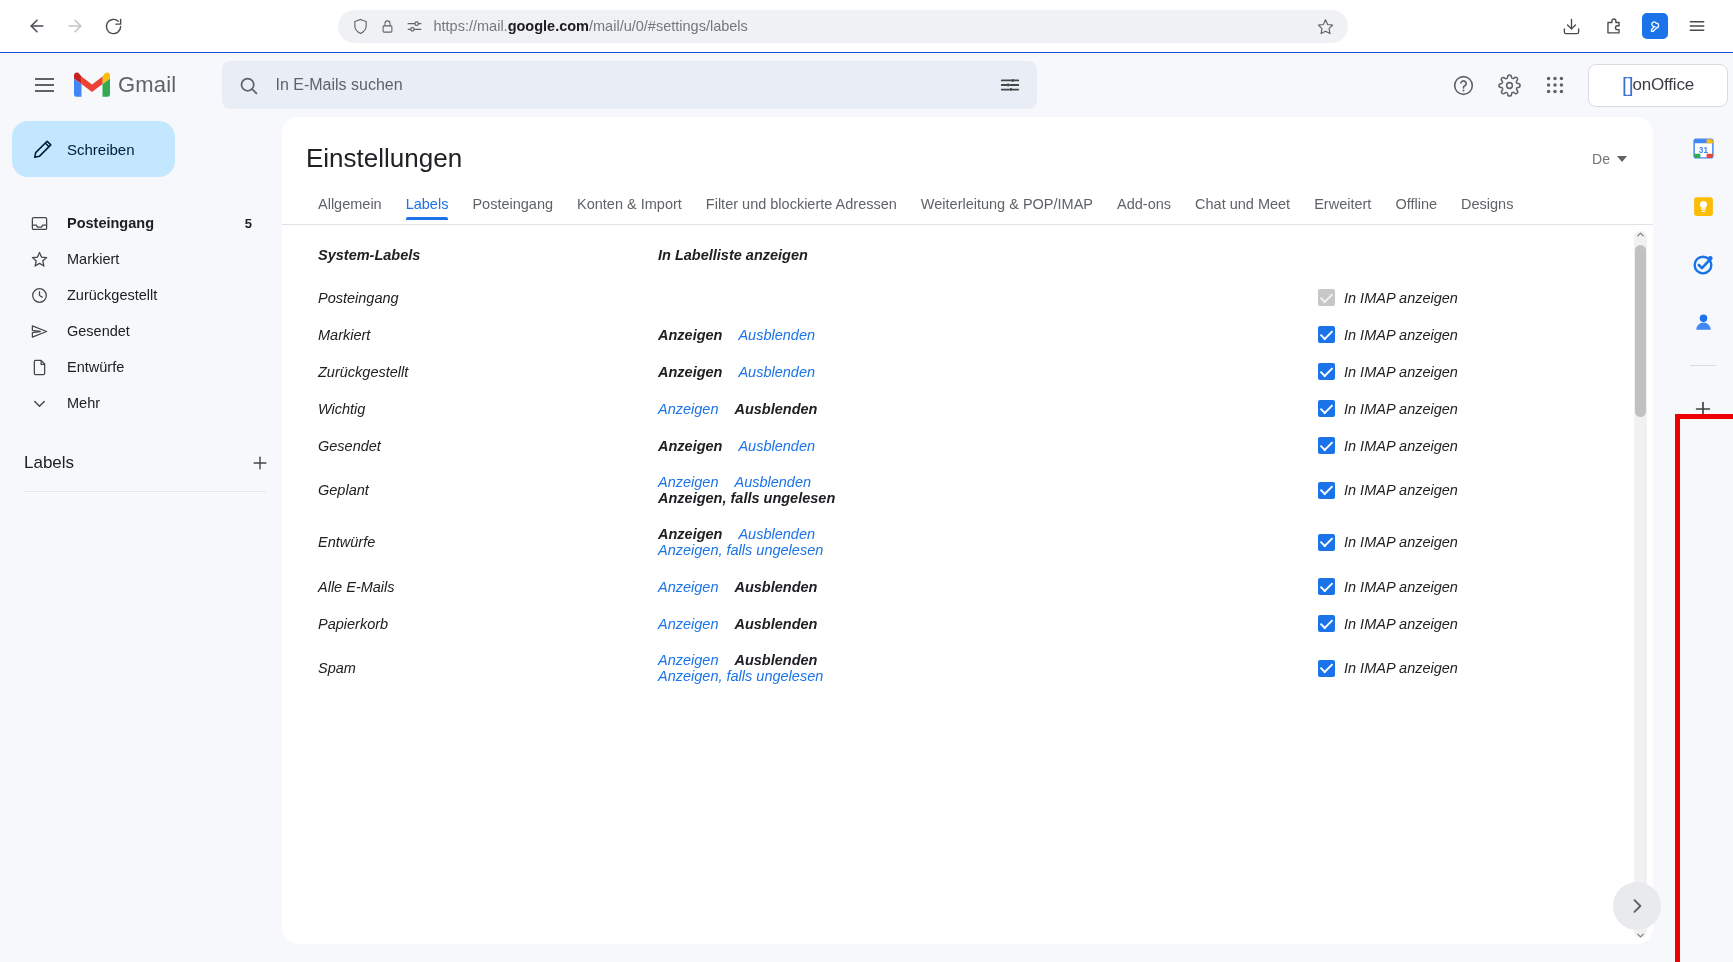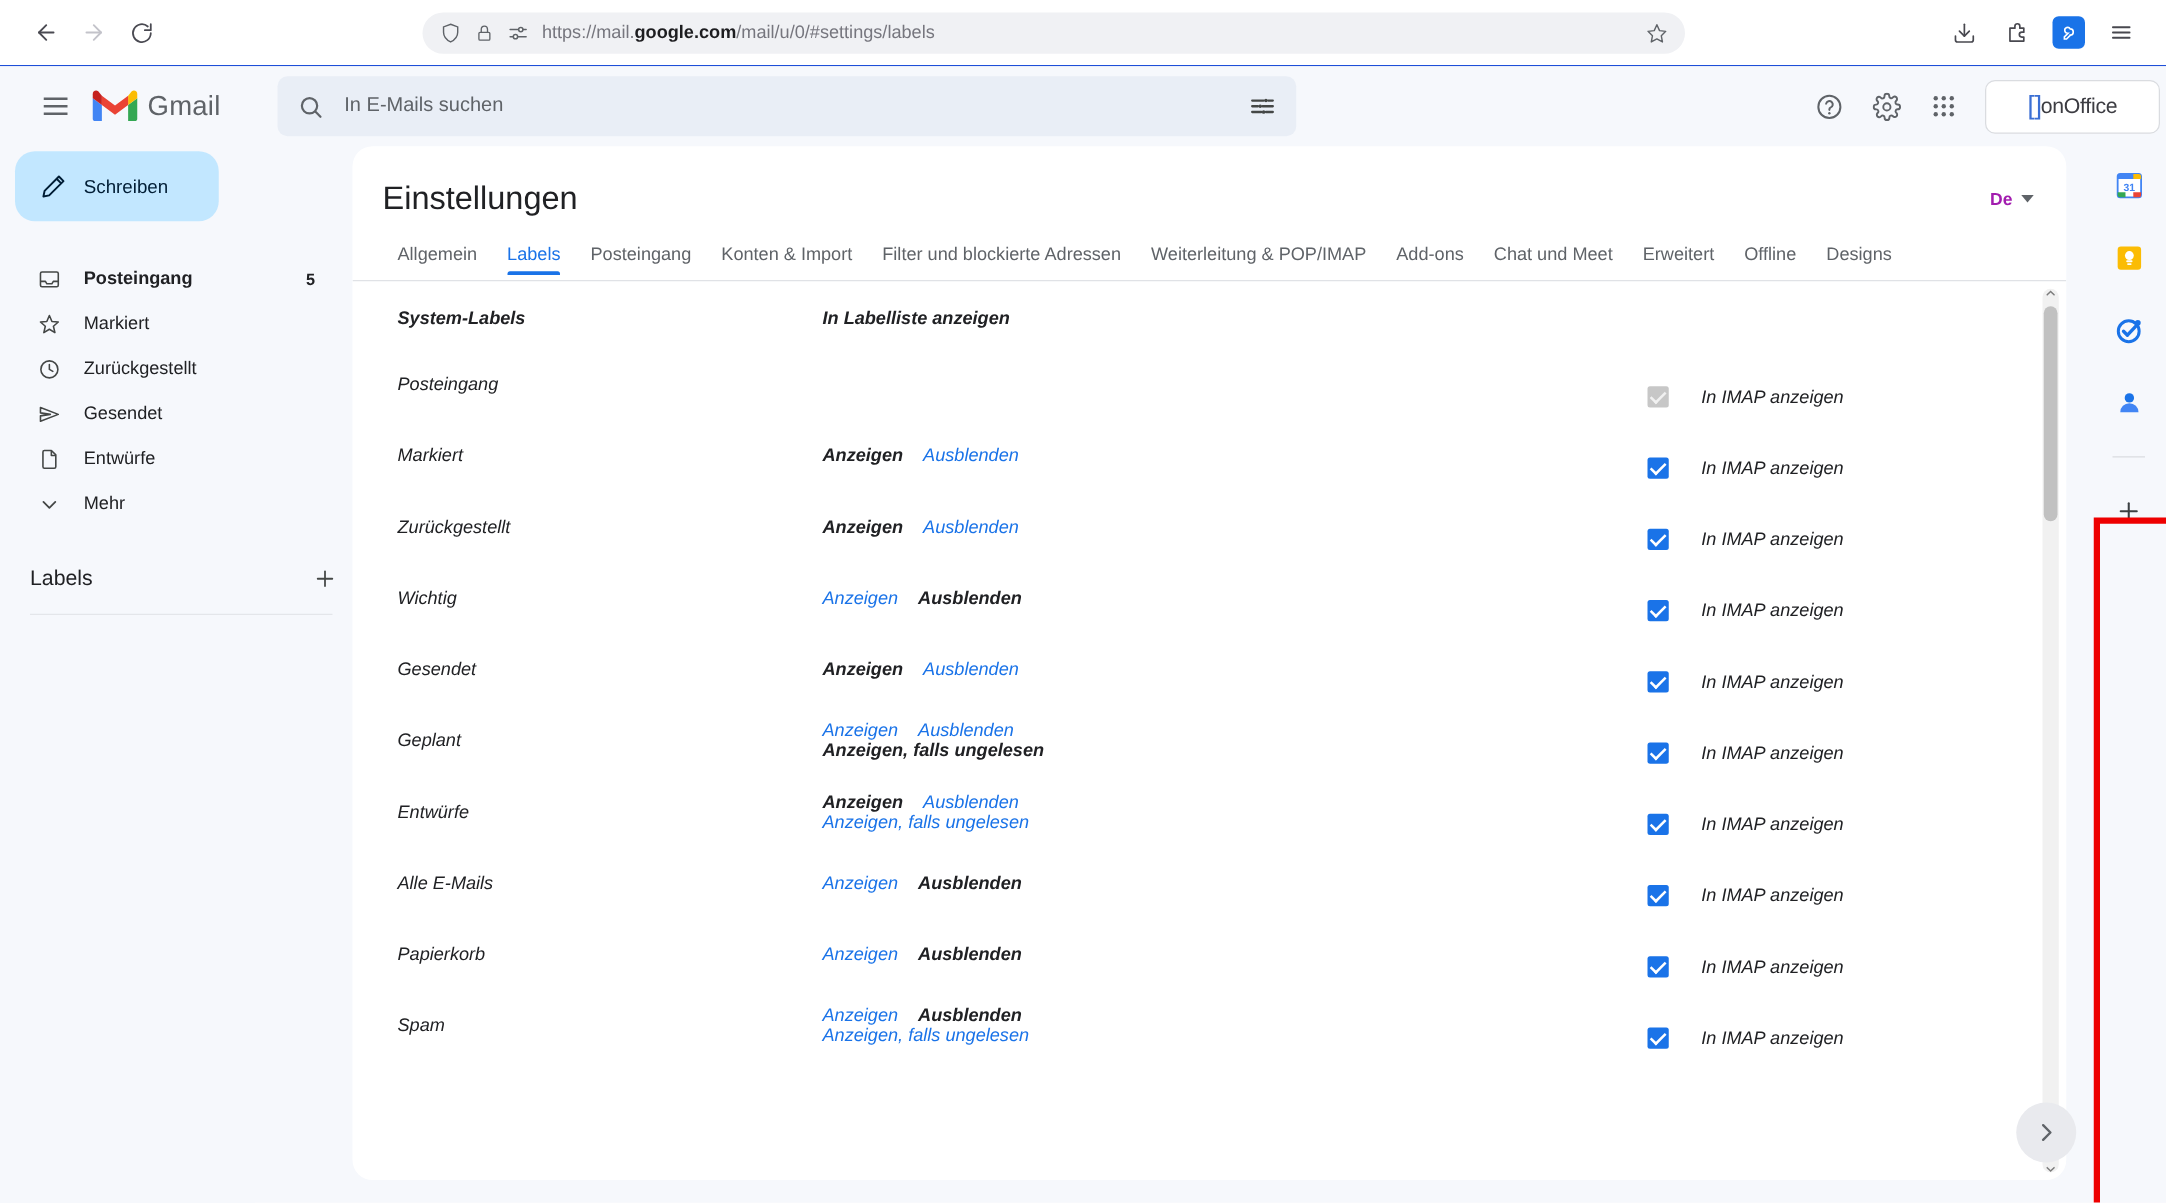--- a/index.html
+++ b/index.html
@@ -158,21 +158,21 @@
     margin-right: 12px;
     position: relative;
     overflow: hidden;
     display: flex; flex-direction: column;
   }
   .settings-head {
     display: flex; align-items: flex-start;
     padding: 26px 26px 0 24px;
   }
   .settings-title { flex: 1; font-size: 26px; color: #202124; font-weight: 400; }
-  .lang-sel { display: flex; align-items: center; gap: 7px; font-size: 14px; color: #a21caf; padding-top: 8px; font-weight: bold; }
+  .lang-sel { display: flex; align-items: center; gap: 7px; font-size: 14px; color: #737373; padding-top: 8px; }
   .caret { width:0; height:0; border-left:5px solid transparent; border-right:5px solid transparent; border-top:6px solid #5f6368; }
 
   .tabs-row {
     display: flex; flex-wrap: wrap;
     padding: 16px 24px 0 24px;
     column-gap: 0;
   }
   .tab {
     font-size: 14.5px;
     color: #5f6368;
@@ -209,21 +209,21 @@
     color: #202124;
     vertical-align: middle;
     padding: 10px 0;
   }
   .td-name { color: #3c4043; }
   .actions-line { display: flex; gap: 16px; align-items: center; }
   .act { white-space: nowrap; }
   .act.on { color: #202124; font-weight: 700; }
   .act.link { color: #1a73e8; }
   .imap-cell { padding-left: 0; }
-  .imap-item { display: flex; align-items: center; gap: 26px; margin-top: 20px; }
+  .imap-item { display: flex; align-items: center; gap: 9px; }
   .cb {
     width: 17px; height: 17px;
     border-radius: 2px;
     flex: none;
     display: flex; align-items: center; justify-content: center;
   }
   .cb.checked { background: #1a73e8; }
   .cb.checked::after {
     content: "";
     width: 5px; height: 10px;

